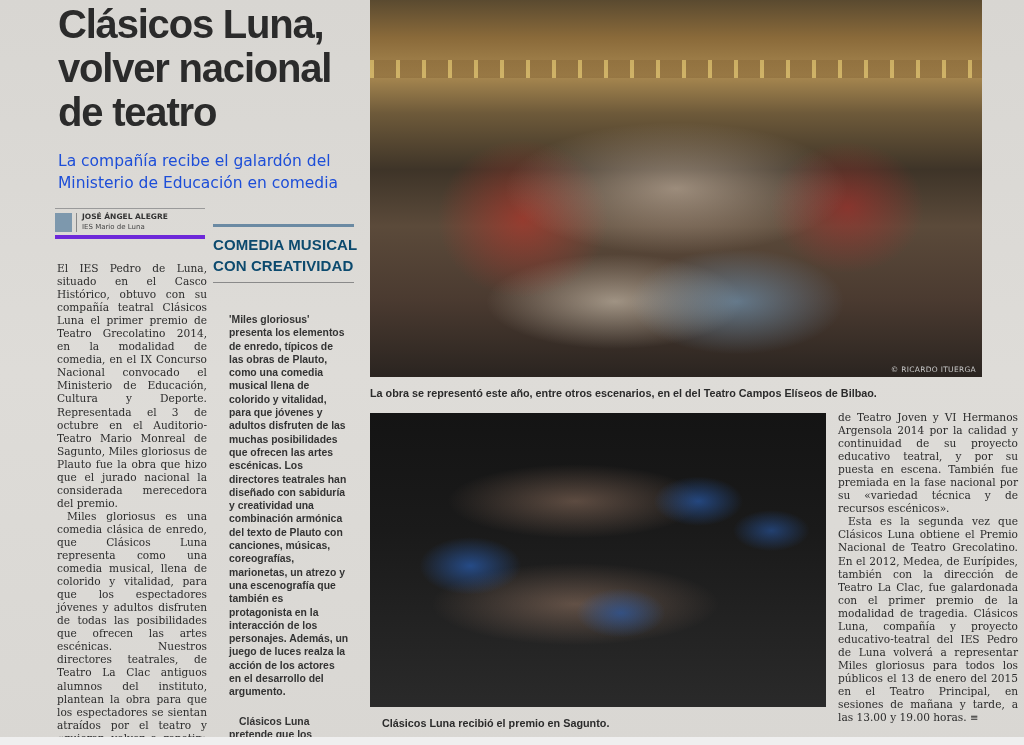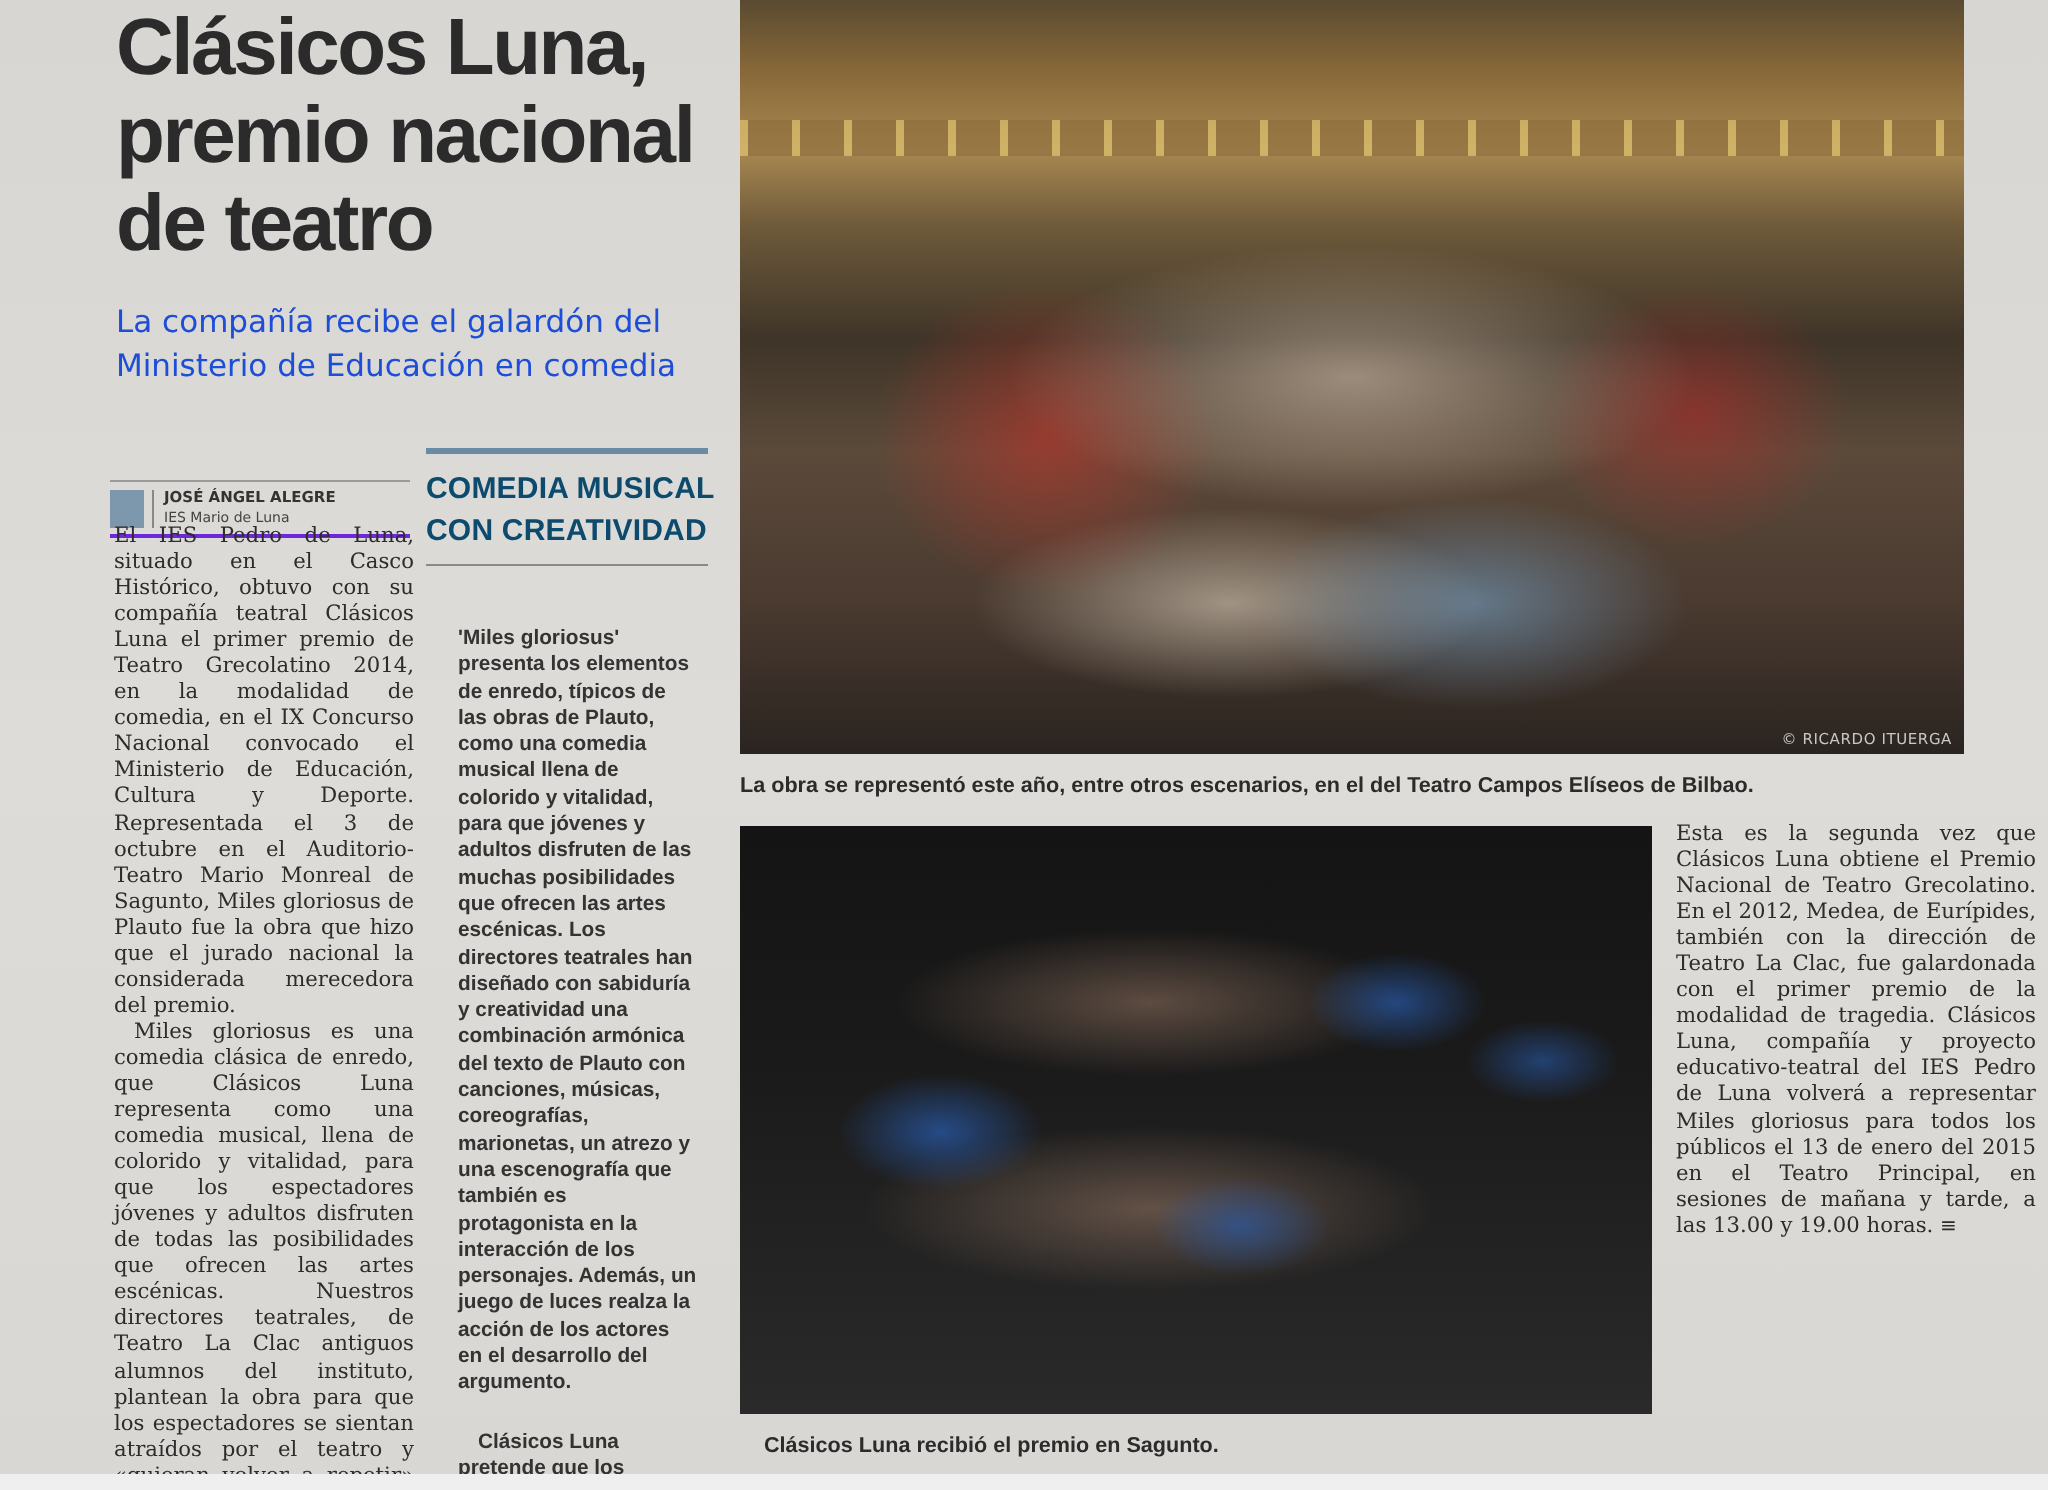--- a/index.html
+++ b/index.html
@@ -18,22 +18,22 @@
     font-family:"Liberation Sans", sans-serif; font-weight:bold;
     font-size:40px; line-height:44px; letter-spacing:-1.2px; color:#2b2b2b;
     margin:0;
   }
   .subhead {
     position:absolute; left:58px; top:150px; width:310px;
     font-family:"DejaVu Sans", sans-serif; font-size:15.5px; line-height:22px;
     color:#1d4ed8; margin:0;
   }
   .byline {
-    position:absolute; left:55px; top:240px; width:150px; height:24px;
-    border-top:1px solid #9a9a9a; border-bottom:2px solid #6d28d9;
+    position:absolute; left:55px; top:208px; width:150px; height:24px;
+    border-top:1px solid #9a9a9a; border-bottom:4px solid #6d28d9;
     padding-top:2px;
   }
   .byline .blue { position:absolute; left:0; top:4px; width:17px; height:19px; background:#7d98ad; }
   .byline .sep { position:absolute; left:21px; top:4px; width:1px; height:19px; background:#888; }
   .byline .name { position:absolute; left:27px; top:3px; font-family:"DejaVu Sans",sans-serif; font-size:7.5px; font-weight:bold; color:#333; }
   .byline .org  { position:absolute; left:27px; top:14px; font-family:"DejaVu Sans",sans-serif; font-size:7px; color:#444; }
 
   .col {
     position:absolute; font-size:10.6px; line-height:13.05px; text-align:justify;
     hyphens:manual; color:#2c2c2c;
@@ -106,21 +106,21 @@
   .endmark { font-family:"DejaVu Sans",sans-serif; font-size:10px; }
   .shade-bottom {
     position:absolute; left:0; top:737px; width:1024px; height:8px; background:#efefef;
   }
 </style>
 </head>
 <body>
 
 <div class="paper"></div>
 
-<h1 class="headline">Clásicos Luna, premio nacional de teatro</h1>
+<h1 class="headline">Clásicos Luna, volver nacional de teatro</h1>
 <p class="subhead">La compañía recibe el galardón del Ministerio de Educación en comedia</p>
 
 <div class="byline">
   <span class="blue"></span>
   <span class="sep"></span>
   <span class="name">JOSÉ ÁNGEL ALEGRE</span>
   <span class="org">IES Mario de Luna</span>
 </div>
 
 <div class="col col1">
@@ -143,16 +143,17 @@
 <div class="photo photo1">
   <div class="balcony"></div>
   <span class="credit">© RICARDO ITUERGA</span>
 </div>
 <div class="caption caption1">La obra se representó este año, entre otros escenarios, en el del Teatro Campos Elíseos de Bilbao.</div>
 
 <div class="photo photo2"></div>
 <div class="caption caption2">Clásicos Luna recibió el premio en Sagunto.</div>
 
 <div class="col col3">
+  <p>de Teatro Joven y VI Hermanos Argensola 2014 por la calidad y continuidad de su proyecto educativo teatral, y por su puesta en escena. También fue premiada en la fase nacional por su «variedad técnica y de recursos escénicos».</p>
   <p><span>Esta es la segunda vez que Clásicos Luna obtiene el Premio Nacional de Teatro Grecolatino. En el 2012, Medea, de Eurípides, también con la dirección de Teatro La Clac, fue galardonada con el primer premio de la modalidad de tragedia. Clásicos Luna, compañía y proyecto educativo-teatral del IES Pedro de Luna volverá a representar Miles gloriosus para todos los públicos el 13 de enero del 2015 en el Teatro Principal, en sesiones de mañana y tarde, a las 13.00 y 19.00 horas.</span> <span class="endmark">≡</span></p>
 </div>
 
 <div class="shade-bottom"></div>
 
 </body></html>

